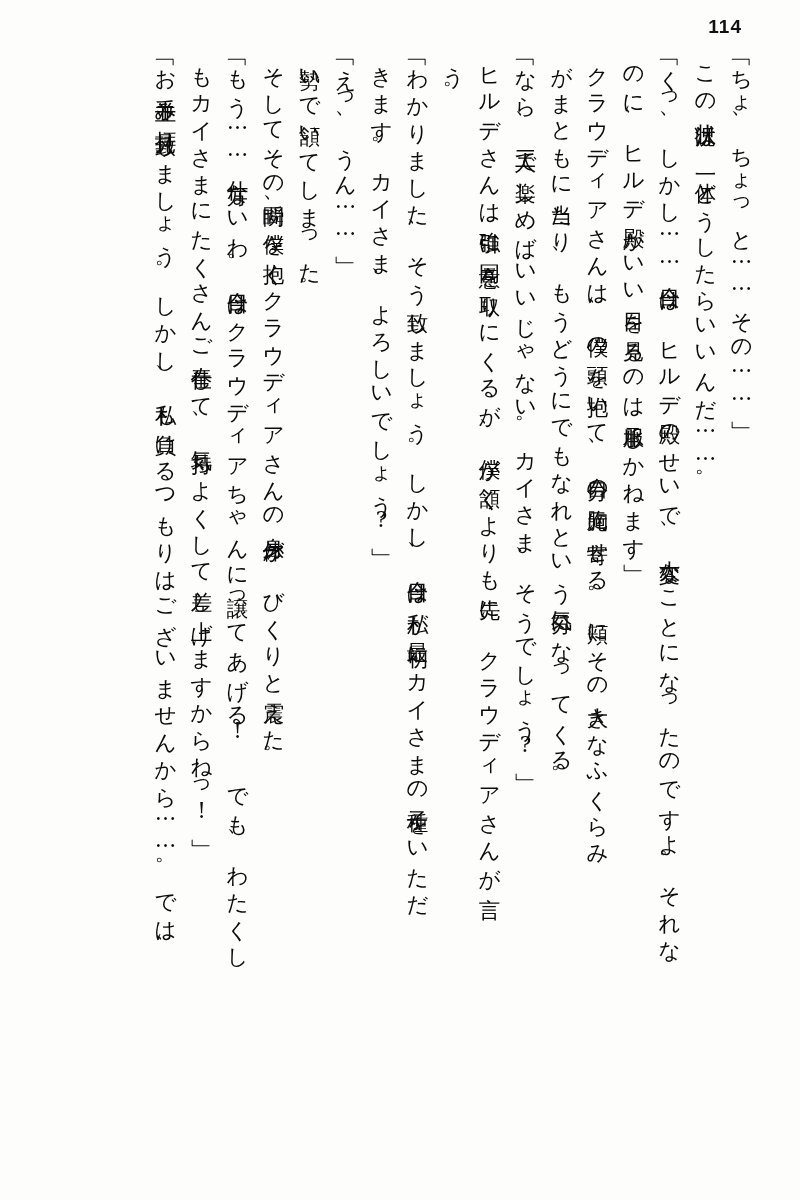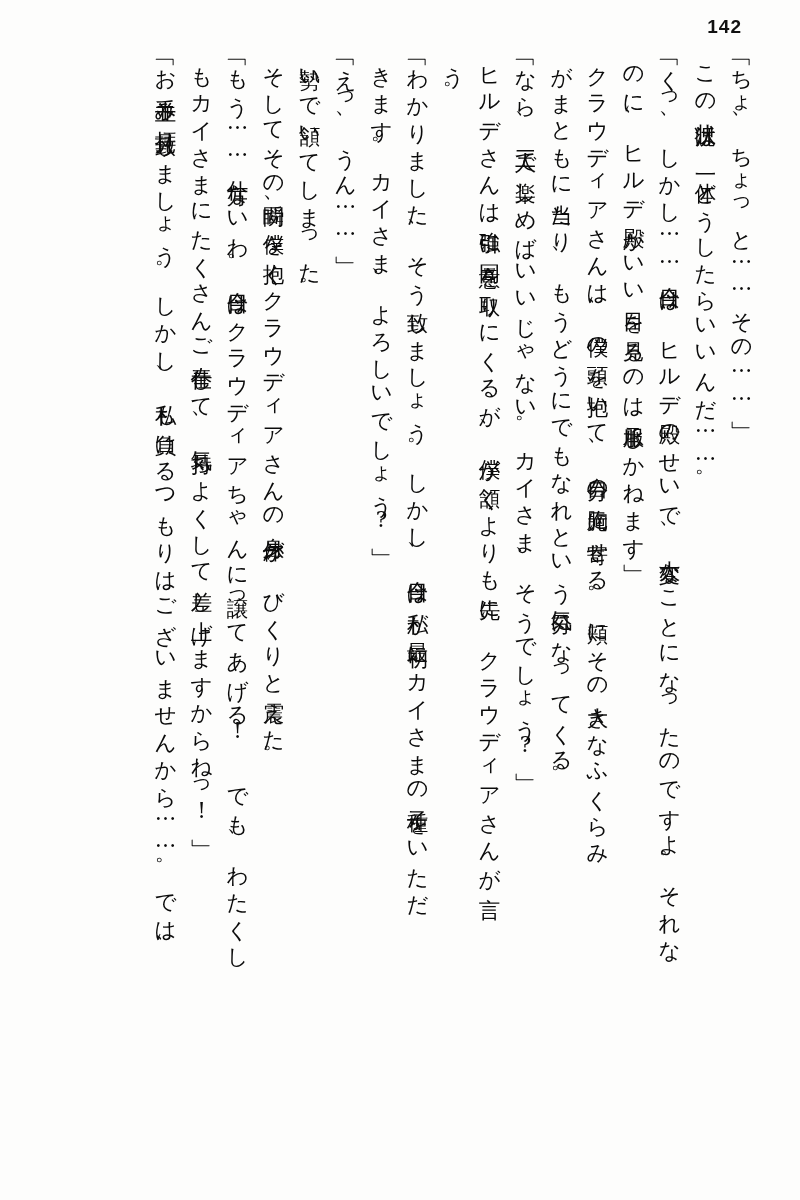--- a/index.html
+++ b/index.html
@@ -52,21 +52,21 @@
     flex: 0 0 36px;
     white-space: pre;
     color: #0b0b0b;
   }
 </style>
 </head>
 <body>
 
 <div id="page">
 
-  <div id="page-number">142</div>
+  <div id="page-number">114</div>
 
   <div id="text-body">
       <div class="vline">「ちょ、ちょっと……その……」</div>
       <div class="vline">この状況は、一体どうしたらいいんだ……。</div>
       <div class="vline">「くっ、しかし……今日は、ヒルデ殿のせいで、大変なことになったのですよ。それな</div>
       <div class="vline">のに、ヒルデ殿がいい目を見るのは承服しかねます」</div>
       <div class="vline">クラウディアさんは、僕の頭を抱いて、自分の胸元に寄せる。頬にその大きなふくらみ</div>
       <div class="vline">がまともに当たり、もうどうにでもなれという気分になってくる。</div>
       <div class="vline">「なら、三人で楽しめばいいじゃない。カイさま、そうでしょう?」</div>
       <div class="vline">ヒルデさんは強引に同意を取りにくるが、僕が頷くよりも先に、クラウディアさんが言</div>

